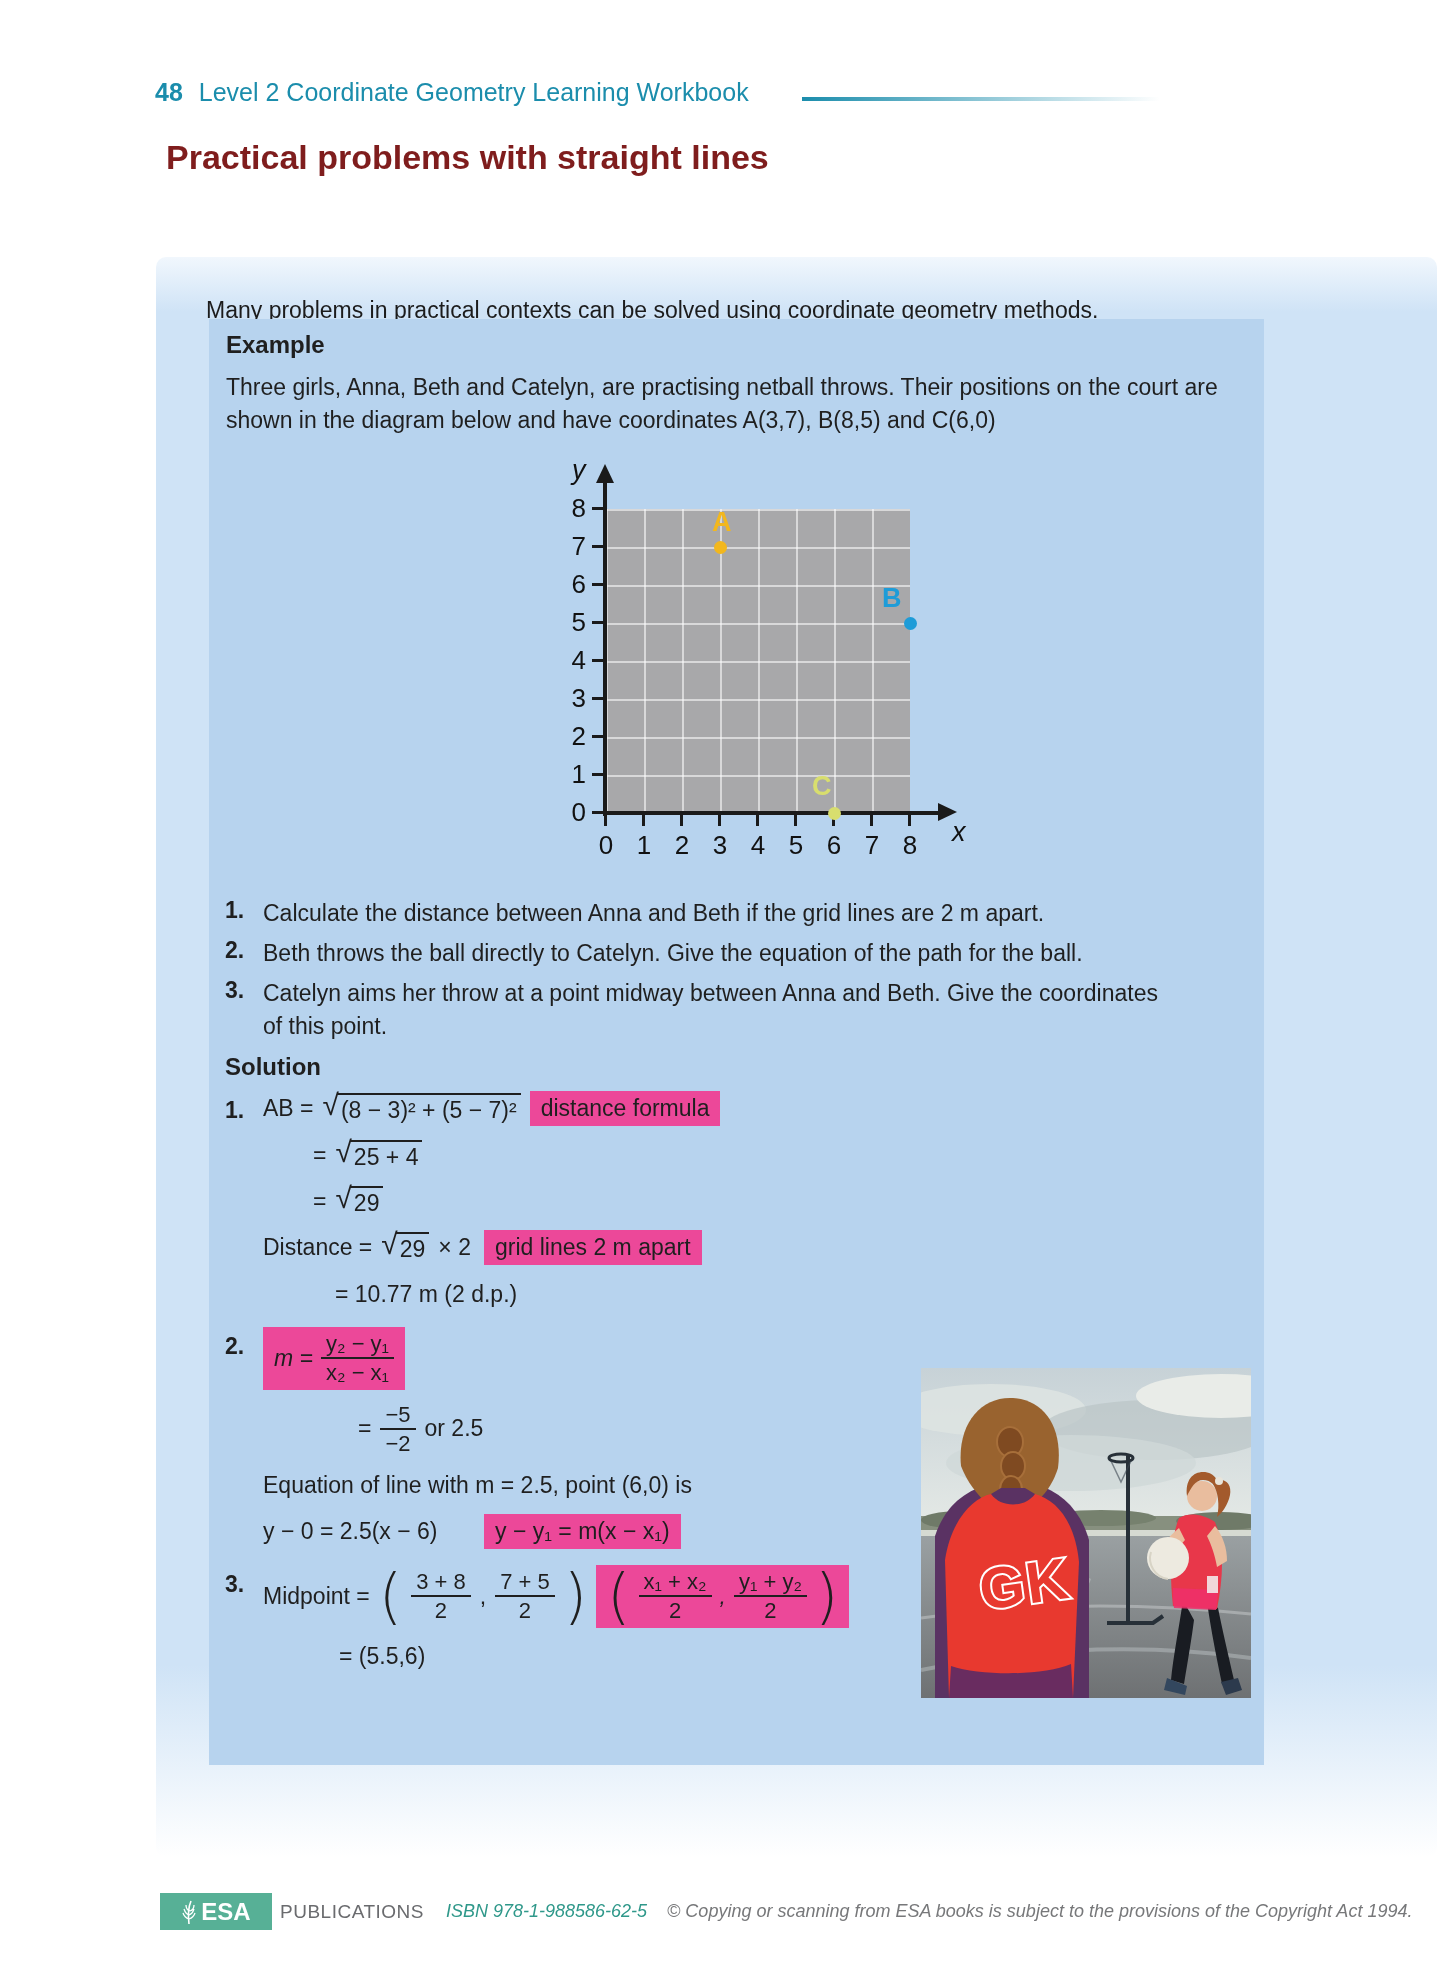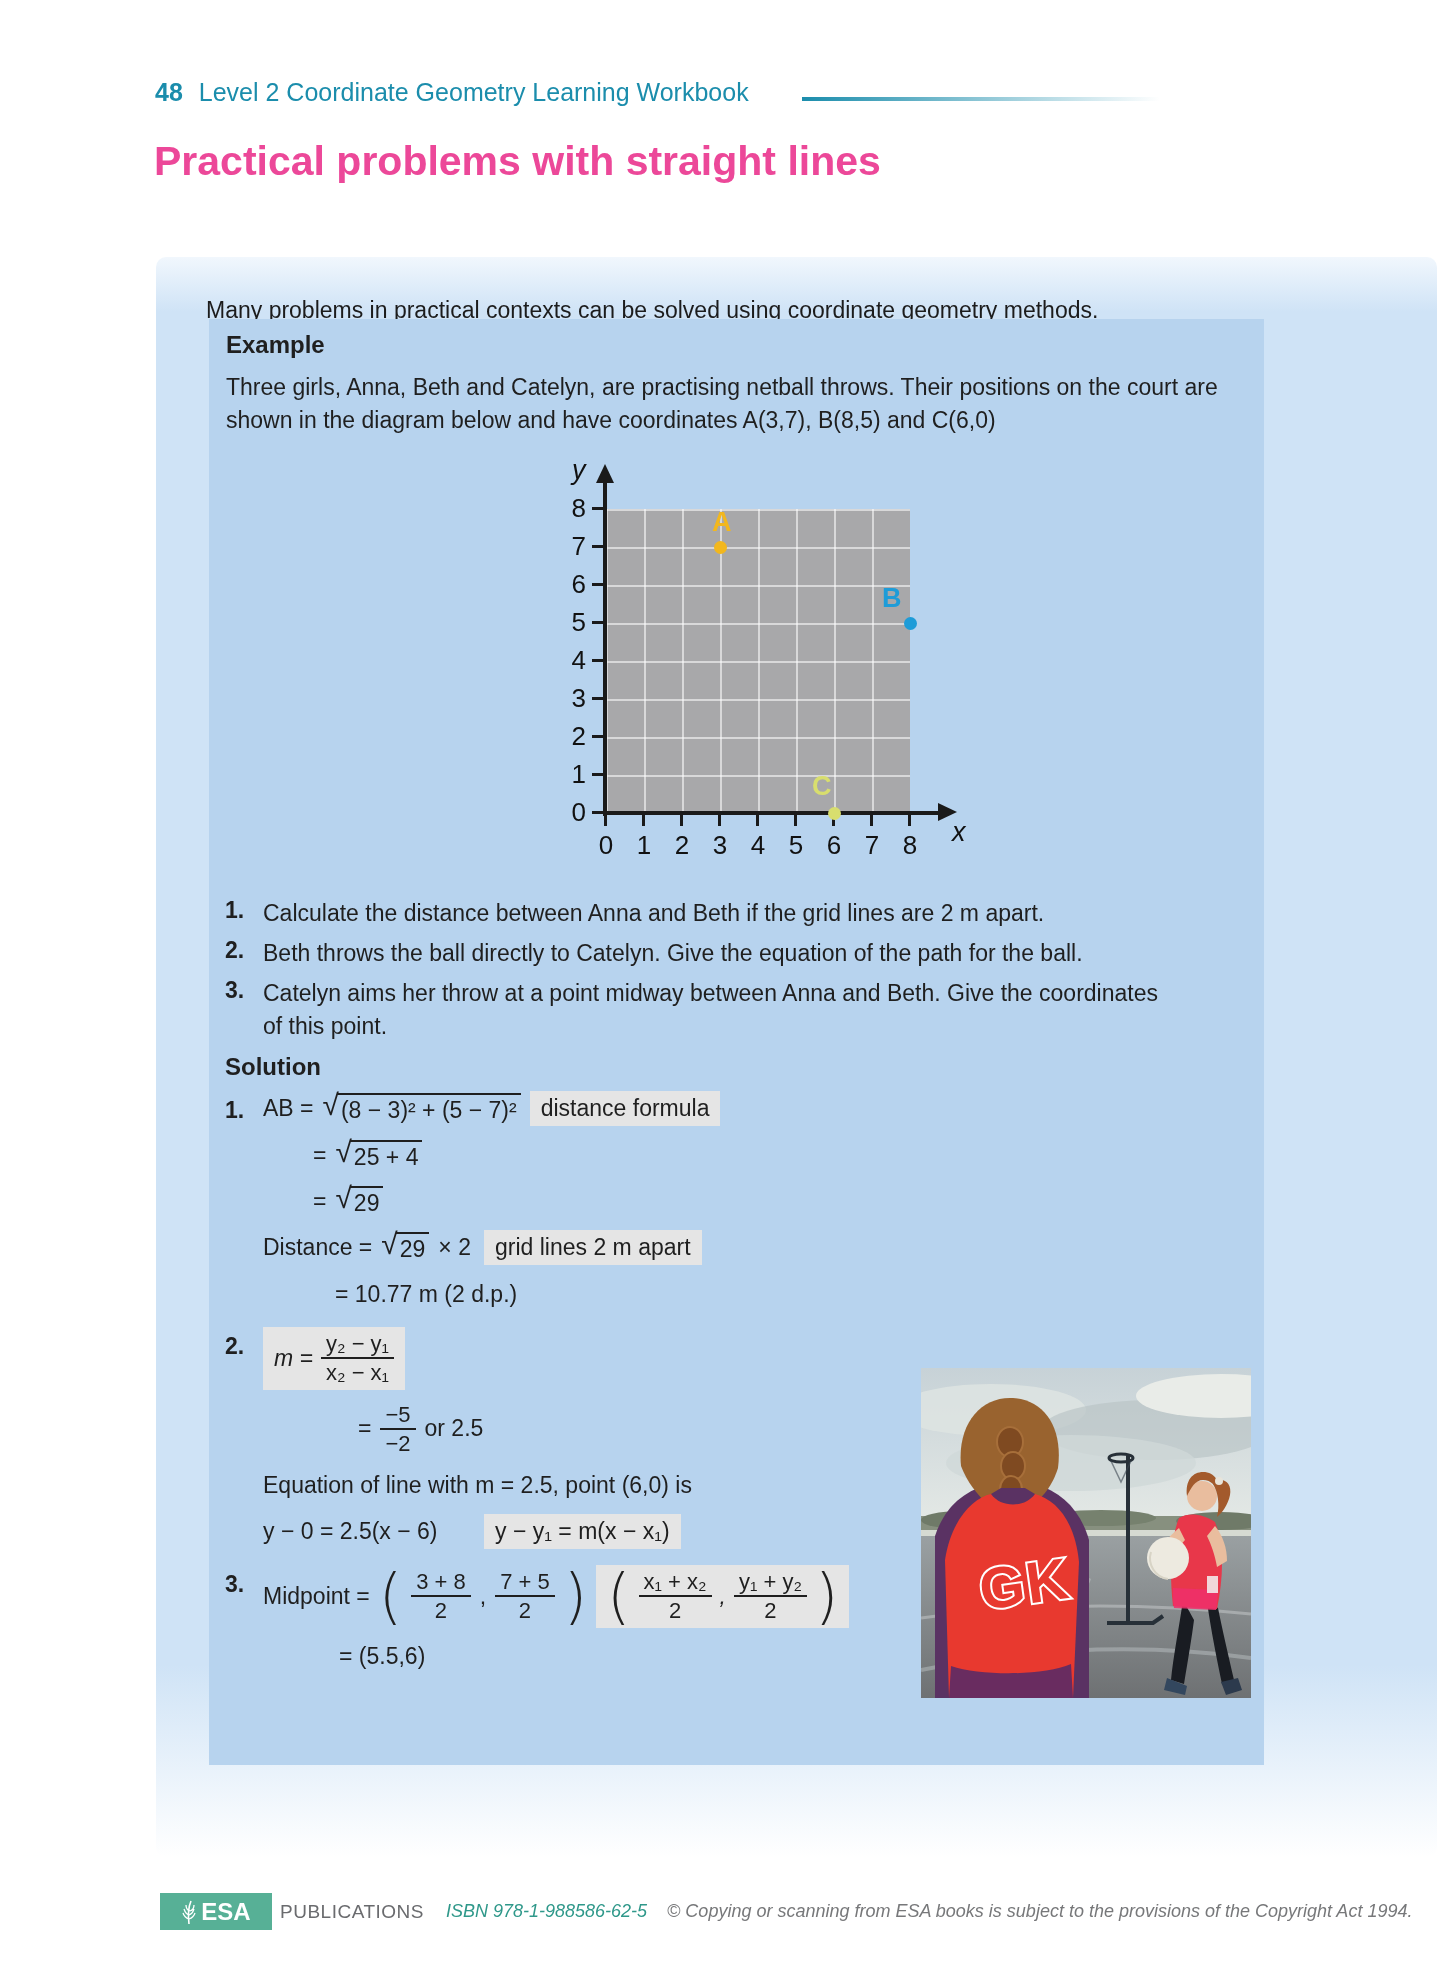--- a/index.html
+++ b/index.html
@@ -5,21 +5,21 @@
   html,body{margin:0;padding:0;background:#ffffff;}
   .page{position:relative;width:1445px;height:1977px;background:#ffffff;
         font-family:"Liberation Sans",sans-serif;color:#1f1f1f;overflow:hidden;}
 
   
   .hdr{position:absolute;top:78px;left:155px;display:flex;gap:16px;align-items:baseline;
        color:#1b8dac;font-size:25px;}
   .hdr-num{font-weight:bold;}
   .hdr-line{position:absolute;top:97px;left:802px;width:358px;height:4px;
             background:linear-gradient(to right,#1b8dac,rgba(27,141,172,0));}
-  .title{position:absolute;top:138px;left:154px;font-size:41px;font-weight:bold;color:#ec4899;}
+  .title{position:absolute;top:138px;left:166px;font-size:34px;font-weight:bold;color:#7f1d1d;}
 
   
   .panel{position:absolute;left:156px;top:257px;width:1281px;height:1600px;border-radius:10px;
          background:linear-gradient(180deg,#f1f7fd 0%,#cfe3f6 55px,#cfe3f6 88%,rgba(255,255,255,0) 100%);}
   .intro{position:absolute;left:50px;top:40px;font-size:23px;color:#1c1c1c;}
 
   
   .exbox{position:absolute;left:53px;top:62px;width:1055px;height:1446px;background:#b7d3ee;}
   .ex-label{position:absolute;left:17px;top:12px;font-weight:bold;font-size:24px;}
   .problem{position:absolute;left:17px;top:52px;width:1015px;font-size:23px;line-height:33px;}
@@ -36,21 +36,21 @@
   .step{display:flex;margin-top:4px;}
   .snum{width:38px;font-weight:bold;flex:0 0 38px;padding-top:6px;}
   .mcol{display:flex;flex-direction:column;}
   .mrow{display:flex;align-items:center;gap:9px;margin-bottom:12px;min-height:34px;}
   .fw1{min-width:212px;display:inline-flex;gap:9px;align-items:center;}
   .ind1{margin-left:50px;}
   .ind2{margin-left:95px;}
   .ind3{margin-left:72px;}
   .ind4{margin-left:32px;}
   .ind5{margin-left:76px;}
-  .callout{background:#e5e5e5;padding:4px 11px;white-space:nowrap;display:inline-flex;
+  .callout{background:#ec4899;padding:4px 11px;white-space:nowrap;display:inline-flex;
            align-items:center;gap:8px;}
   .callout .it{font-style:italic;}
 
   
   .sqrt{display:inline-flex;align-items:flex-start;}
   .rad{font-size:1.3em;line-height:1;margin-right:-2px;transform:translateY(-3px);}
   .radi{border-top:2px solid #1f1f1f;padding:2px 4px 0 4px;}
   .frac{display:inline-flex;flex-direction:column;align-items:center;line-height:1.15;
         font-size:22px;}
   .frac .fnum{padding:0 5px 1px 5px;border-bottom:2px solid #1f1f1f;}

